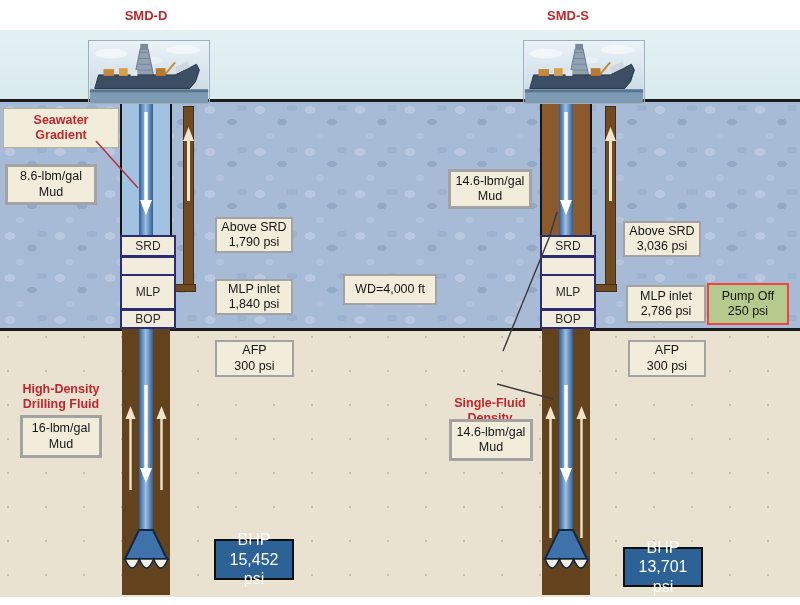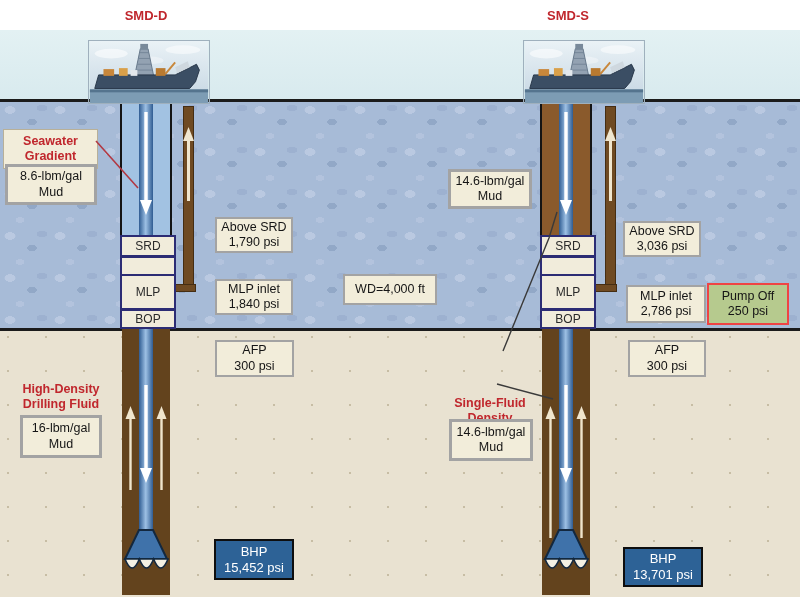--- a/index.html
+++ b/index.html
@@ -49,21 +49,21 @@
   .cell{background:#f1ecdb;display:flex;align-items:center;justify-content:center;
     font-size:12px;color:#2a2a2a;}
 
   .box{position:absolute;background:#f2edda;border:2px solid #a3a3a3;z-index:5;
     display:flex;flex-direction:column;align-items:center;justify-content:center;
     font-size:12.5px;line-height:1.22;color:#151515;text-align:center;box-sizing:border-box;padding:1px 2px;}
   .thick{border-width:3px;}
   .softbox{border:1px solid #b8b098;}
   .redtext{color:#c0272d;font-weight:bold;}
   .nobg{background:transparent;border:none;}
-  .bhp{background:#2d6296;color:#ffffff;border:2px solid #0e0e0e;font-size:13px;}
+  .bhp{background:#2d6296;color:#ffffff;border:2px solid #0e0e0e;font-size:16px;}
   .pumpoff{background:#b6ca8e;border:2px solid #ef4444;}
 
   #overlay{position:absolute;left:0;top:0;z-index:7;pointer-events:none;}
 </style>
 </head>
 <body>
 
 <div id="stage">
 
   <div class="band sky"></div>
@@ -148,21 +148,21 @@
     <div class="cell" style="height:32px;">MLP</div>
     <div class="cell" style="height:16px;">BOP</div>
   </div>
   <div class="stack" style="left:540px;top:235px;">
     <div class="cell" style="height:18px;">SRD</div>
     <div class="cell" style="height:16px;"></div>
     <div class="cell" style="height:32px;">MLP</div>
     <div class="cell" style="height:16px;">BOP</div>
   </div>
 
-  <div class="box softbox redtext" style="left:3px;top:129px;width:95px;height:40px;">
+  <div class="box softbox redtext" style="left:3px;top:108px;width:116px;height:40px;">
     <div>Seawater</div>
     <div>Gradient</div>
   </div>
   <div class="box thick" style="left:5px;top:164px;width:92px;height:41px;">
     <div>8.6-lbm/gal</div>
     <div>Mud</div>
   </div>
   <div class="box" style="left:215px;top:217px;width:78px;height:36px;">
     <div>Above SRD</div>
     <div>1,790 psi</div>

